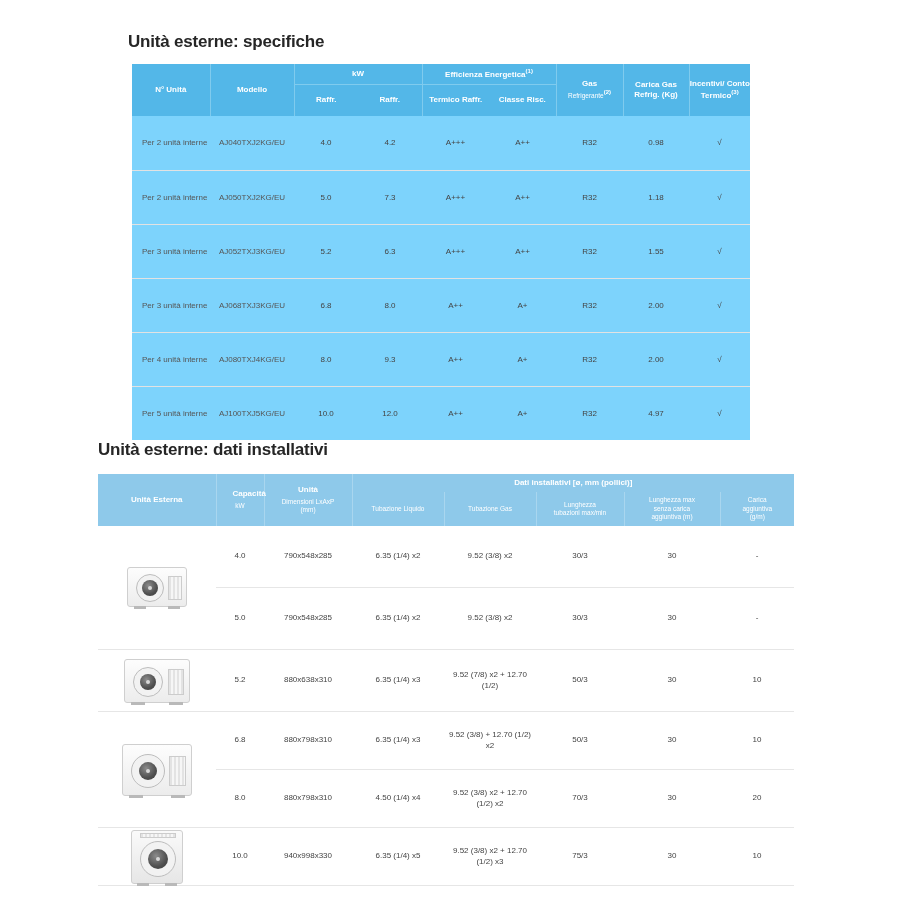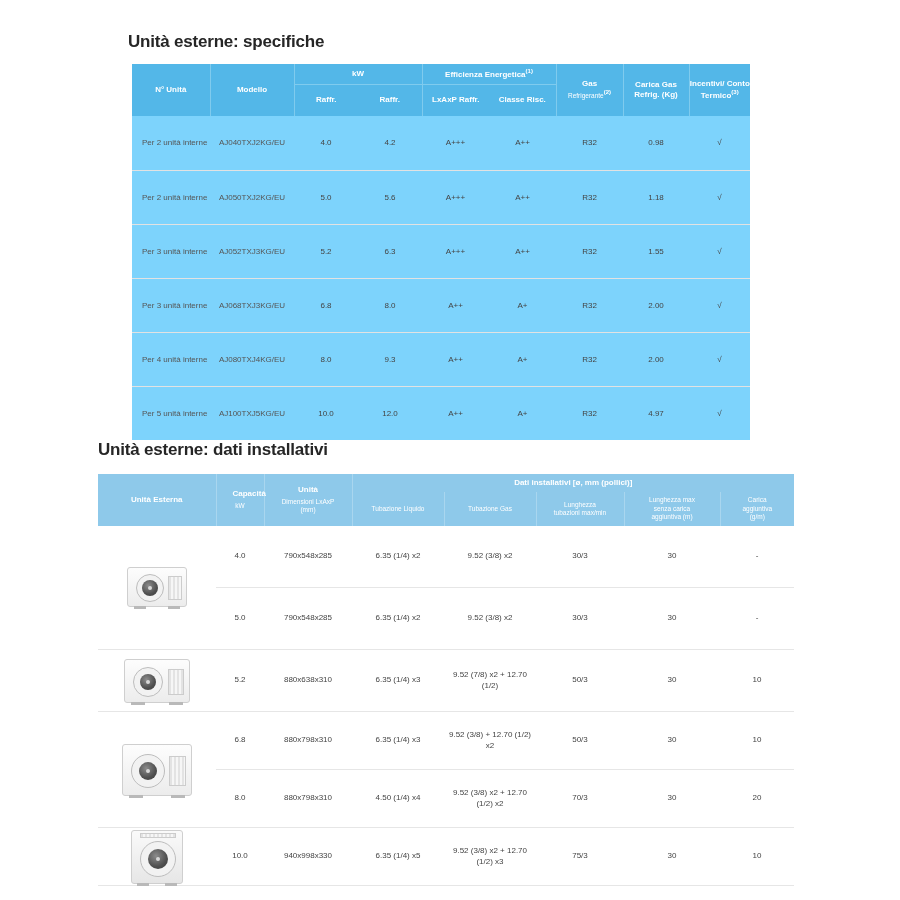--- a/index.html
+++ b/index.html
@@ -164,41 +164,41 @@
           <th rowspan="2" class="sep">Modello</th>
           <th colspan="2" class="group sep">kW</th>
           <th colspan="2" class="group sep"><span>Efficienza Energetica</span><span class="sup">(1)</span></th>
           <th rowspan="2" class="sep"><span>Gas</span><br><span style="font-weight:normal;font-size:6.5px">Refrigerante</span><span class="sup">(2)</span></th>
           <th rowspan="2" class="sep">Carica Gas Refrig. (Kg)</th>
           <th rowspan="2" class="sep"><span>Incentivi/ Conto Termico</span><span class="sup">(3)</span></th>
         </tr>
         <tr class="hdr-bot">
           <th class="sep">Raffr.</th>
           <th>Raffr.</th>
-          <th class="sep">LxAxP Raffr.</th>
+          <th class="sep">Termico Raffr.</th>
           <th>Classe Risc.</th>
         </tr>
       </thead>
       <tbody>
         <tr>
           <td class="first">Per 2 unità interne</td>
           <td class="model">AJ040TXJ2KG/EU</td>
           <td>4.0</td>
           <td>4.2</td>
           <td>A+++</td>
           <td>A++</td>
           <td>R32</td>
           <td>0.98</td>
           <td class="check">√</td>
         </tr>
         <tr>
           <td class="first">Per 2 unità interne</td>
           <td class="model">AJ050TXJ2KG/EU</td>
           <td>5.0</td>
-          <td>5.6</td>
+          <td>7.3</td>
           <td>A+++</td>
           <td>A++</td>
           <td>R32</td>
           <td>1.18</td>
           <td class="check">√</td>
         </tr>
         <tr>
           <td class="first">Per 3 unità interne</td>
           <td class="model">AJ052TXJ3KG/EU</td>
           <td>5.2</td>

